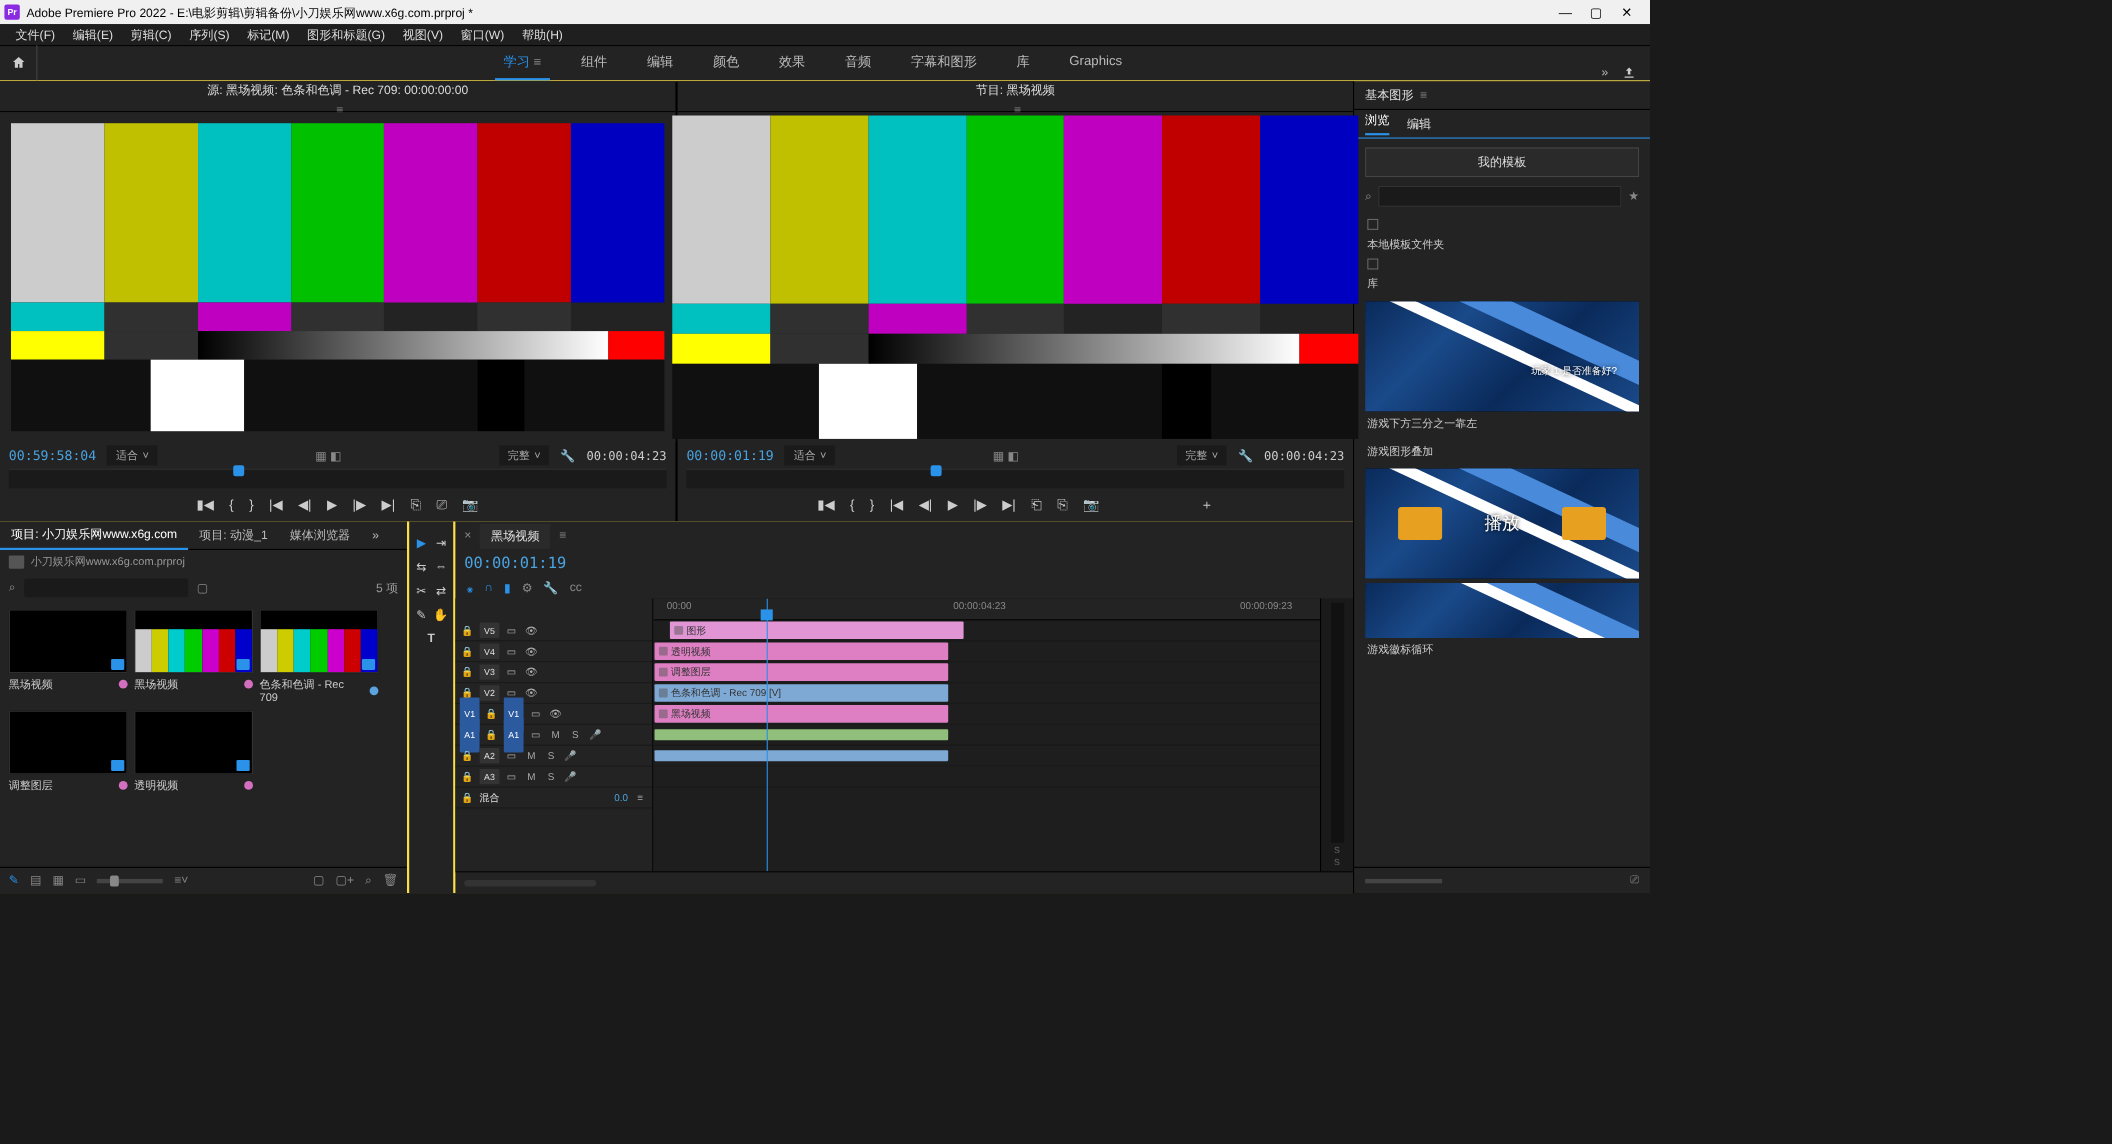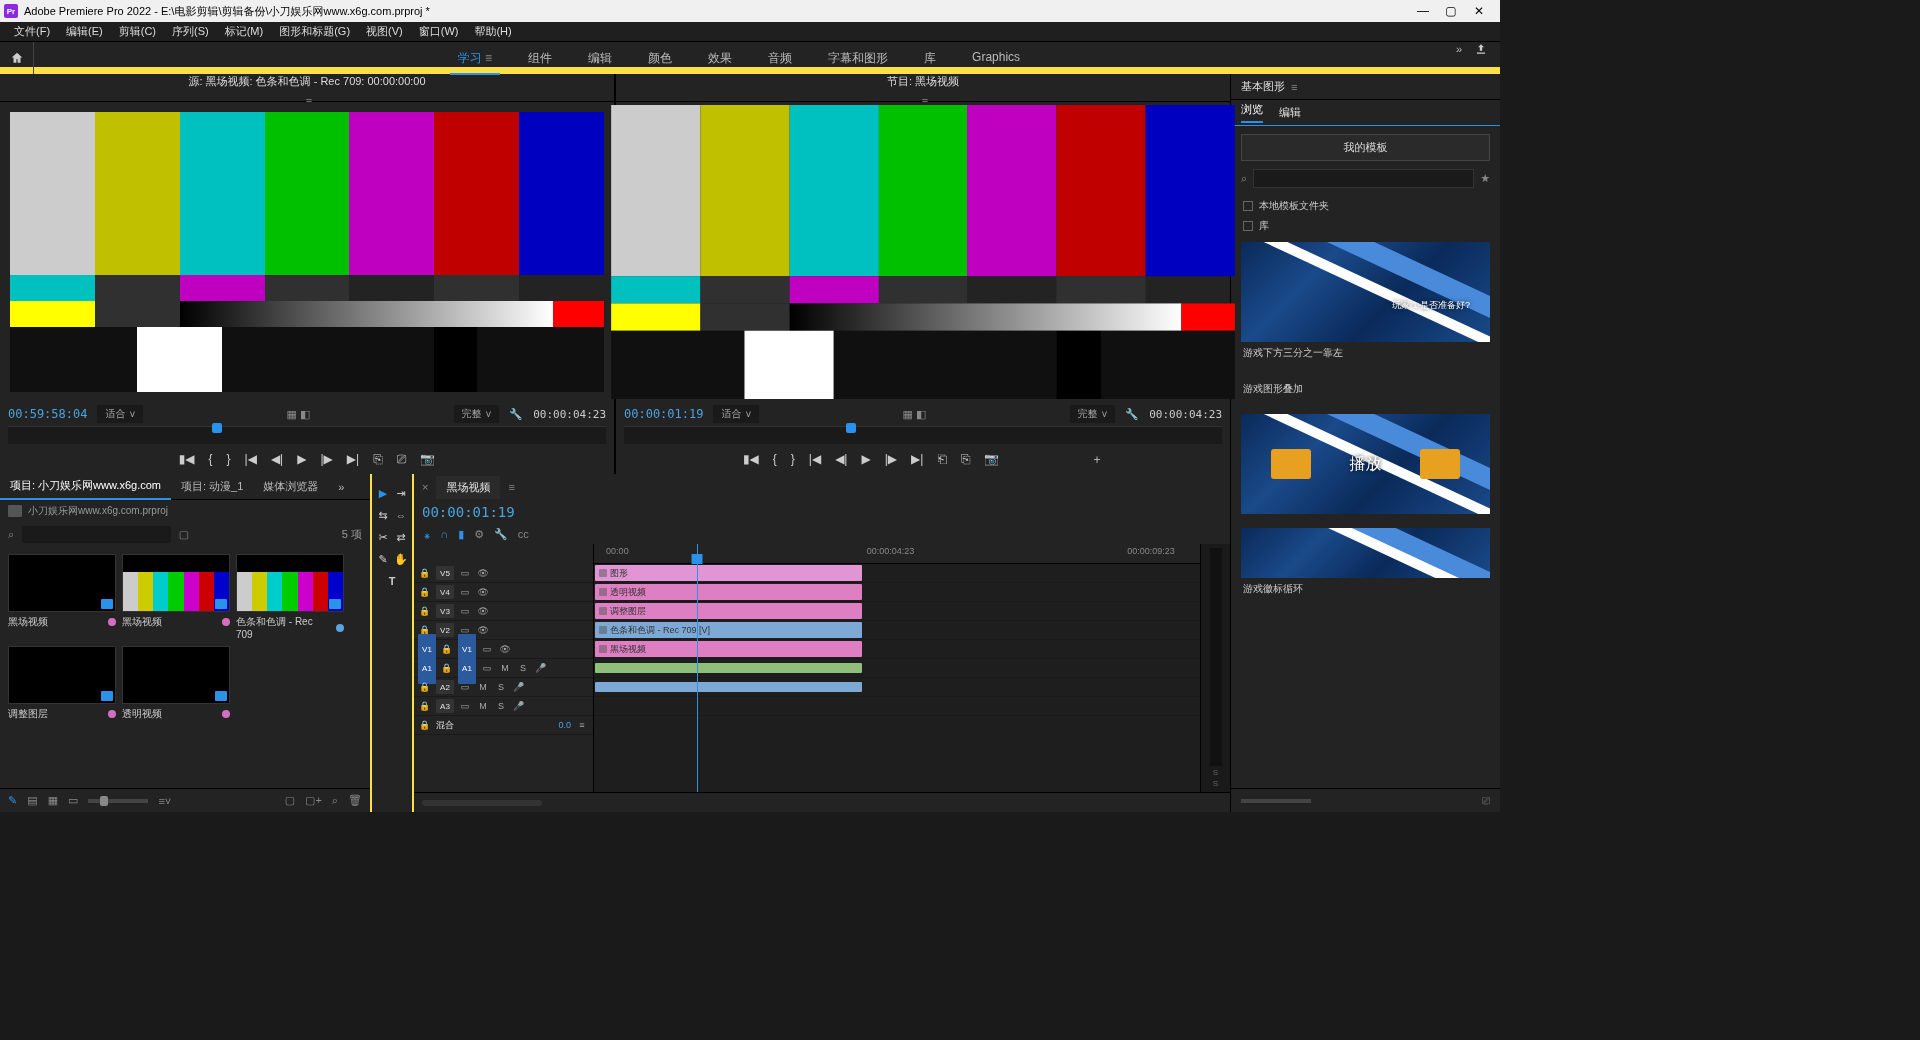--- a/index.html
+++ b/index.html
@@ -4,21 +4,21 @@
 <style>
 * { margin: 0; padding: 0; box-sizing: border-box; font-family: "Segoe UI", "Microsoft YaHei", sans-serif; }
 body { background: #1a1a1a; color: #e0e0e0; font-size: 11px; overflow: hidden; width: 1500px; height: 812px; }
 .titlebar { height: 22px; background: #f0f0f0; display: flex; align-items: center; padding: 0 4px; color: #000; }
 .titlebar-icon { width: 14px; height: 14px; background: #8a2be2; margin-right: 6px; border-radius: 2px; display: flex; align-items: center; justify-content: center; font-size: 8px; color: #fff; font-weight: bold; }
 .titlebar-text { flex: 1; font-size: 11px; }
 .win-controls { display: flex; gap: 14px; padding-right: 10px; }
 .win-btn { width: 14px; height: 14px; display: flex; align-items: center; justify-content: center; cursor: pointer; font-size: 12px; }
 .menubar { height: 20px; background: #1f1f1f; display: flex; align-items: center; padding: 0 8px; gap: 4px; border-bottom: 1px solid #000; }
 .menubar span { padding: 2px 6px; cursor: pointer; font-size: 11px; color: #ddd; }
-.topbar { height: 32px; background: #232323; display: flex; align-items: flex-start; border-bottom: 7px solid #fde047; }
+.topbar { height: 32px; background: #232323; display: flex; align-items: flex-end; border-bottom: 1px solid #fde047; }
 .home-btn { width: 34px; height: 32px; display: flex; align-items: center; justify-content: center; border-right: 1px solid #444; cursor: pointer; }
 .tabrow { flex: 1; display: flex; justify-content: center; gap: 0; }
 .wtab { padding: 8px 18px; cursor: pointer; font-size: 12px; color: #bbb; position: relative; }
 .wtab.active { color: #2a92e8; }
 .wtab.active::after { content:''; position:absolute; left:10px; right:10px; bottom:0; height:2px; background:#2a92e8; }
 .topbar-right { display: flex; gap: 12px; padding: 0 12px; align-items: center; }
 .content { display: flex; height: calc(100% - 74px); }
 .left-col { flex: 1; display: flex; flex-direction: column; min-width: 0; }
 .right-col { width: 270px; background: #232323; border-left: 1px solid #000; display: flex; flex-direction: column; }
 .monitors { height: 400px; display: flex; gap: 2px; background: #000; }
@@ -88,23 +88,23 @@
 .ph-head { position: absolute; top: -1px; width: 11px; height: 10px; background: #2a92e8; transform: translateX(-50%); }
 .tl-footer { height: 20px; border-top: 1px solid #000; display: flex; align-items: center; padding: 0 8px; gap: 8px; font-size: 9px; color: #888; }
 .tl-audio-meters { width: 30px; background: #1a1a1a; border-left: 1px solid #000; display: flex; flex-direction: column; align-items: center; padding: 4px 2px; font-size: 8px; color: #666; gap: 2px;}
 .right-title { height: 26px; display: flex; align-items: center; padding: 0 10px; border-bottom: 1px solid #000; font-size: 11px; }
 .right-htabs { height: 26px; display: flex; align-items: center; padding: 0 10px; gap: 16px; border-bottom: 1px solid #2a92e8; font-size: 11px; }
 .right-htabs span.active { color: #fff; border-bottom: 2px solid #2a92e8; padding-bottom: 4px; }
 .tmpl-btn { margin: 8px 10px; padding: 5px 0; text-align: center; background: #2a2a2a; color: #ddd; cursor: pointer; font-size: 11px; border: 1px solid #444; }
 .right-search { margin: 0 10px 8px; display: flex; align-items: center; gap: 6px; }
 .right-search input { flex: 1; background: #1a1a1a; border: 1px solid #333; padding: 3px 6px; color: #ddd; font-size: 10px; }
 .star { color: #888; cursor: pointer; }
-.checkbox-row { padding: 3px 12px; font-size: 10px; color: #ccc; display: flex; align-items: center; gap: 6px; }
+.checkbox-row { padding: 3px 12px; font-size: 10px; color: #ccc; display: flex; gap: 6px; flex-direction: column; }
 .checkbox-row .cb { width: 10px; height: 10px; border: 1px solid #666; }
-.tmpl-list { flex:1; overflow: hidden; padding: 6px 10px; display: flex; flex-direction: column; gap: 14px; }
+.tmpl-list { flex:1; overflow: hidden; padding: 6px 10px; display: flex; flex-direction: column; gap: 4px; }
 .tmpl-item { }
 .tmpl-preview { width: 100%; height: 100px; background: #000; position: relative; display:flex; align-items:center; justify-content:center; }
 .tmpl-caption { font-size: 10px; color: #ccc; padding: 4px 2px; }
 .diag-blue { width: 100%; height: 100%; background: linear-gradient(135deg, #0a2a5a 0%, #1a4a8a 30%, #0a2a5a 60%, #1a4a8a 100%); position: relative; overflow: hidden; }
 .diag-blue::before, .diag-blue::after { content:''; position: absolute; width: 200%; height: 20px; background: #4a8ada; transform: rotate(25deg); }
 .diag-blue::before { top: 20%; left: -30%; }
 .diag-blue::after { top: 60%; left: -30%; background: #fff; height: 10px; }
 .badge-gold { position: absolute; width: 40px; height: 30px; background: #e8a020; border-radius: 3px; }
 .play-text { position: absolute; color: #fff; font-size: 16px; z-index: 2; text-shadow: 0 0 4px #000; }
 .right-footer { height: 24px; border-top: 1px solid #000; display: flex; align-items: center; padding: 0 10px; gap: 10px; font-size: 10px; color: #888; }
@@ -516,21 +516,21 @@
               </div>
             </div>
           <div class="tl-tracks" id="tl-tracks">
             <div class="time-ruler" id="time-ruler">
                 <div class="ruler-mark" style="left: 2%;">00:00</div>
                 <div class="ruler-mark" style="left: 45%;">00:00:04:23</div>
                 <div class="ruler-mark" style="left: 88%;">00:00:09:23</div>
                 <div class="ph-head" style="left: 17%; top: 10px;"></div>
               </div>
           <div class="track-row">
-                <div class="clip graphic" style="left: 1px; width: 44%;">
+                <div class="clip graphic" style="left: 15px; width: 44%;">
                   <span class="clip-ico"></span>
                   <span>图形</span>
                 </div>
               </div>
               <div class="track-row">
                 <div class="clip video" style="left: 1px; width: 44%;">
                   <span class="clip-ico"></span>
                   <span>透明视频</span>
                 </div>
               </div>

